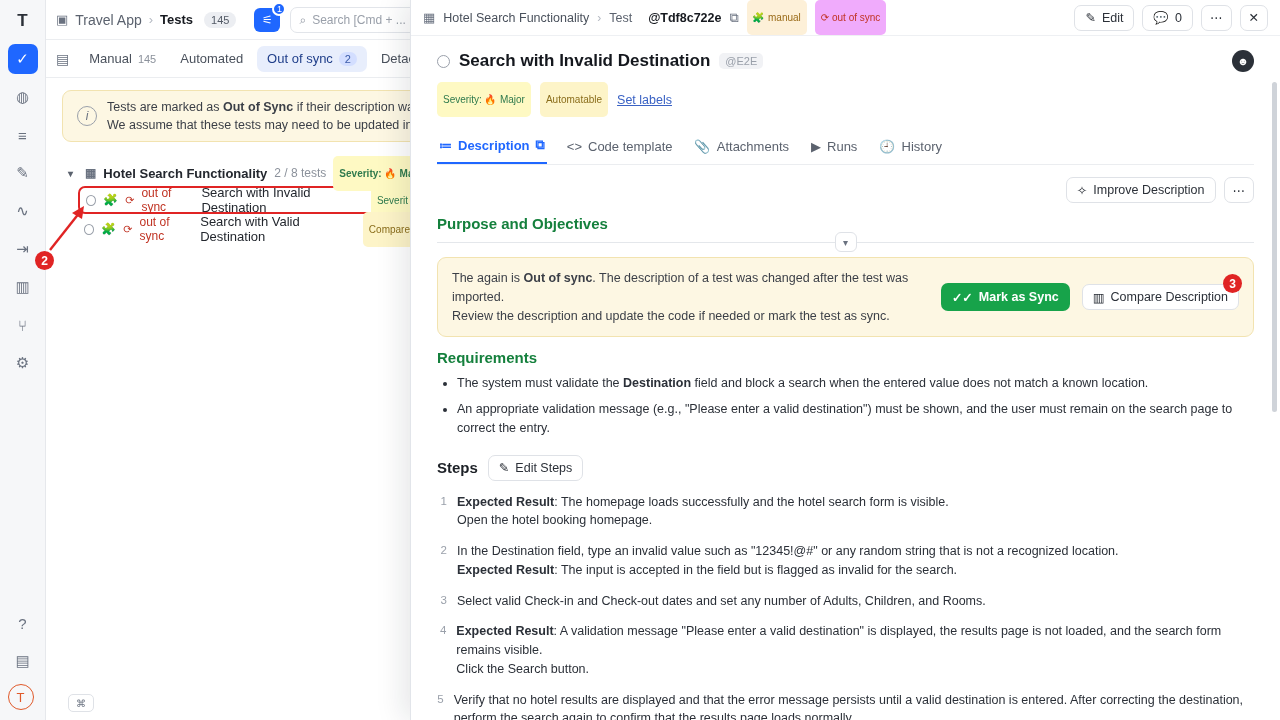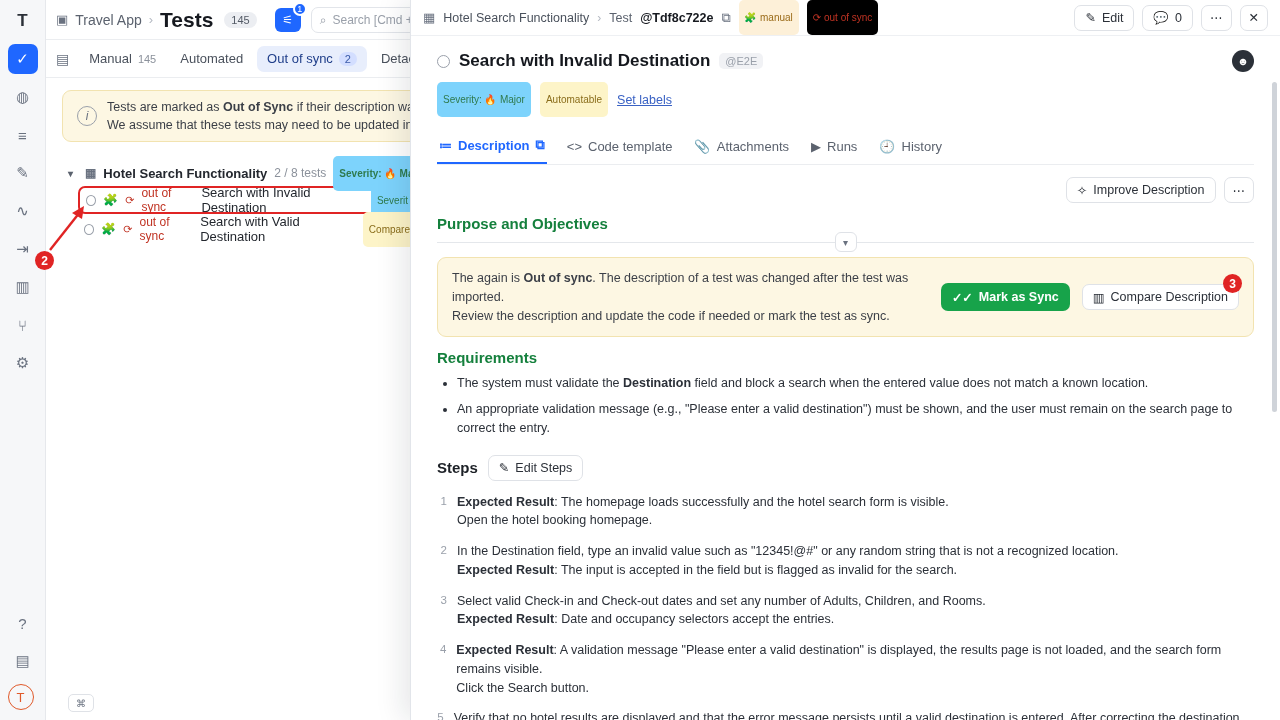--- a/index.html
+++ b/index.html
@@ -43,21 +43,21 @@
   
   .topbar {
     position: absolute; left: 46px; top: 0; right: 0; height: 40px;
     display: flex; align-items: center; padding: 0 10px; gap: 10px;
     border-bottom: 1px solid #ebedf0; background: #fff;
   }
   .crumb { display: flex; align-items: center; gap: 7px; }
   .crumb-icon { color: #6a7280; font-size: 13px; }
   .crumb-text { color: #5b626e; font-size: 14px; }
   .crumb-sep { color: #b4b9c2; font-size: 13px; }
-  .crumb-cur { color: #16191f; font-size: 21px; font-weight: bold; }
+  .crumb-cur { color: #16191f; font-size: 13px; font-weight: bold; }
   .pill-count {
     background: #eceef2; color: #545b66; border-radius: 9px;
     font-size: 11px; padding: 2px 7px; margin-left: 4px;
   }
   .filter-btn {
     position: relative; width: 26px; height: 24px; border-radius: 6px;
     background: #1f67ff; color: #fff; display: flex; align-items: center;
     justify-content: center; font-size: 12px; cursor: pointer; margin-left: 8px;
   }
   .filter-badge {
@@ -110,24 +110,24 @@
     display: flex; align-items: center; gap: 7px; height: 26px;
     font-size: 13px; color: #23272e; padding: 0 6px; border-radius: 6px;
   }
   .tree-row.group { font-weight: bold; }
   .chev { color: #5b626e; font-size: 10px; width: 10px; }
   .tree-ico { color: #6a7280; font-size: 12px; }
   .ratio { color: #8b919b; font-weight: normal; font-size: 12px; }
   .badge {
     font-size: 10px; border-radius: 5px; padding: 12px 6px; white-space: nowrap;
   }
-  .badge.sev { background: #7dd3fc; color: #2f7a4d; }
+  .badge.sev { background: #fef9c3; color: #2f7a4d; }
   .badge.auto { background: #fdf4c8; color: #8a6d1b; }
   .badge.manual { background: #fdf0d8; color: #9a6b18; }
-  .badge.oos { background: #000000; color: #c03323; }
+  .badge.oos { background: #f0abfc; color: #c03323; }
   .radio-o {
     width: 11px; height: 11px; border-radius: 50%; border: 1.5px solid #9aa0aa;
     display: inline-block;
   }
   .sync-ico { color: #c03323; font-size: 11px; }
   .oos-text { color: #c03323; font-size: 12px; }
   .tree-row.selected {
     border: 2px solid #e02424; border-radius: 7px; height: 28px; background: #fff;
   }
 
@@ -147,21 +147,21 @@
     display: flex; flex-direction: column;
   }
   .panel-head {
     height: 36px; display: flex; align-items: center; gap: 8px;
     padding: 0 12px; border-bottom: 1px solid #eef0f3; flex: 0 0 auto;
   }
   .panel-head .ph-icon { color: #6a7280; font-size: 13px; }
   .ph-link { color: #4a515c; font-size: 12.5px; }
   .ph-sep { color: #b4b9c2; font-size: 12px; }
   .ph-label { color: #5b626e; font-size: 12.5px; text-align: center; }
-  .ph-id { color: #16191f; font-size: 12.5px; font-weight: bold; }
+  .ph-id { color: #16191f; font-size: 12.5px; font-weight: bold; margin-left: 8px; }
   .ph-right { margin-left: auto; display: flex; align-items: center; gap: 8px; }
   .btn {
     display: flex; align-items: center; gap: 6px; height: 26px; padding: 0 10px;
     border: 1px solid #dfe2e7; border-radius: 7px; background: #fff;
     font-size: 12.5px; color: #2b3038; cursor: pointer;
   }
   .btn.icon-only { padding: 0 8px; }
   .panel-body { flex: 1; overflow: hidden; position: relative; padding: 0 26px; }
 
   .title-row { display: flex; align-items: center; gap: 9px; margin-top: 14px; }
@@ -476,21 +476,20 @@
         <div class="c">
           <div>In the Destination field, type an invalid value such as "12345!@#" or any random string that is not a recognized location.</div>
           <div><b>Expected Result</b><span>: The input is accepted in the field but is flagged as invalid for the search.</span></div>
         </div>
       </div>
 
       <div class="step">
         <div class="n">3</div>
         <div class="c">
           <div>Select valid Check-in and Check-out dates and set any number of Adults, Children, and Rooms.</div>
-          <div><b>Expected Result</b><span>: Date and occupancy selectors accept the entries.</span></div>
         </div>
       </div>
 
       <div class="step">
         <div class="n">4</div>
         <div class="c">
           <div><b>Expected Result</b><span>: A validation message "Please enter a valid destination" is displayed, the results page is not loaded, and the search form remains visible.</span></div>
           <div>Click the Search button.</div>
         </div>
       </div>

